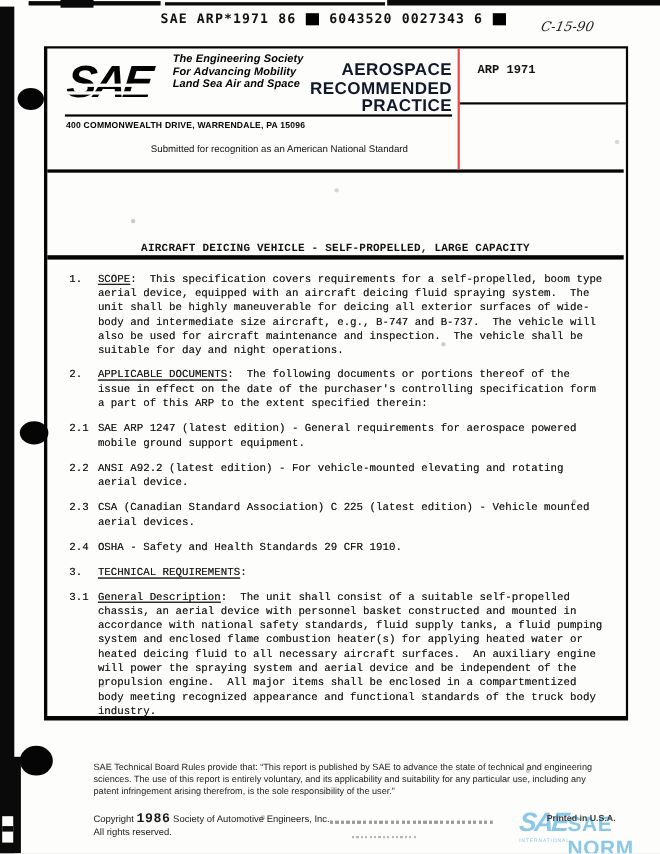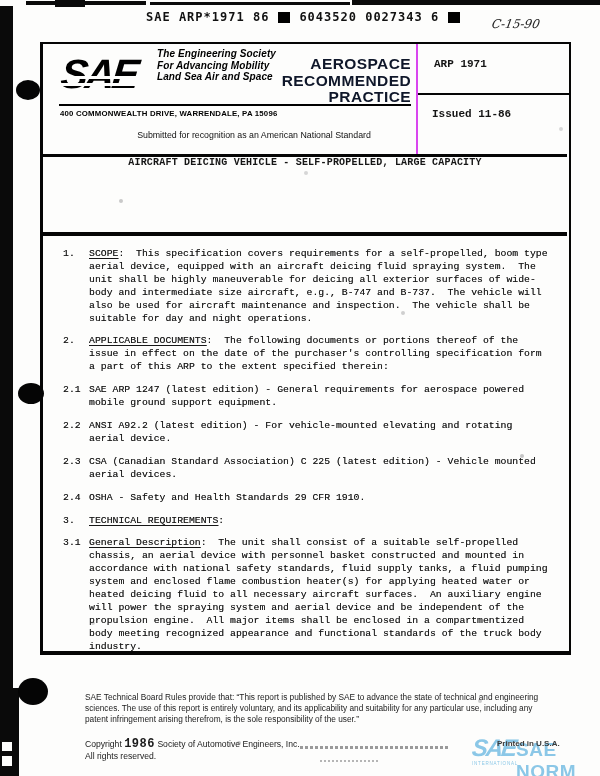--- a/index.html
+++ b/index.html
@@ -36,27 +36,27 @@
             font-size:41px;letter-spacing:-3px;line-height:44px;transform:skewX(-6deg);color:#000;}
   .stripe{position:absolute;left:-4px;width:100px;height:3px;background:#fdfdfc;}
   .tagline{position:absolute;left:114px;top:4px;font-weight:bold;font-style:italic;
            font-size:10px;line-height:11.5px;letter-spacing:0.1px;color:#000;}
   .logo-rule{position:absolute;left:16px;top:60px;width:352px;height:2px;background:#000;}
   .address{position:absolute;left:17px;top:65px;font-size:7.8px;font-weight:bold;letter-spacing:0.2px;color:#000;}
   .practice{position:absolute;left:168px;top:12px;width:200px;text-align:right;
             font-size:15.5px;font-weight:bold;line-height:16.5px;letter-spacing:0.4px;color:#0f172a;}
   .submitted{position:absolute;left:0;top:86px;width:372px;text-align:center;font-size:8.8px;color:#111;padding-left:25px;}
 
-  .right-col{position:absolute;left:373px;top:0;width:151px;height:110px;border-left:2px solid #d946ef;}
+  .right-col{position:absolute;left:373px;top:0;width:151px;height:110px;border-left:2px solid #ef4444;}
   .rc-cell1{height:51px;border-bottom:2px solid #050505;box-sizing:border-box;
             padding:14px 0 0 16px;font-family:"Liberation Mono",monospace;font-size:11px;font-weight:600;}
   .rc-cell2{padding:13px 0 0 14px;font-family:"Liberation Mono",monospace;font-size:11px;font-weight:600;}
 
   .title-row{position:absolute;left:0;top:113px;width:524px;height:75px;border-bottom:4px solid #050505;
-             display:flex;align-items:flex-start;justify-content:center;
+             display:flex;align-items:flex-end;justify-content:center;
              font-family:"Liberation Mono",monospace;font-size:10px;font-weight:600;letter-spacing:0.2px;}
 
   .body-area{position:absolute;left:0;top:192px;width:524px;height:417px;box-sizing:border-box;
              padding:12px 10px 0 20px;font-family:"Liberation Mono",monospace;
              font-size:9.8px;line-height:12.9px;font-weight:500;color:#161616;
              text-shadow:0 0 0.4px rgba(0,0,0,0.55);}
   .para{display:flex;margin-bottom:10px;}
   .num{width:26px;flex:none;}
   .sec-text{flex:none;width:462px;white-space:pre-wrap;}
   .ul{text-decoration:underline;text-underline-offset:2px;}
@@ -122,21 +122,20 @@
       <div class="address">400 COMMONWEALTH DRIVE, WARRENDALE, PA 15096</div>
       <div class="practice">
         <div>AEROSPACE</div>
         <div>RECOMMENDED</div>
         <div>PRACTICE</div>
       </div>
       <div class="submitted">Submitted for recognition as an American National Standard</div>
 
       <div class="right-col">
         <div class="rc-cell1">ARP 1971</div>
-        <div class="rc-cell2">Issued 11-86</div>
       </div>
     </div>
 
     <div class="title-row">
       <span>AIRCRAFT DEICING VEHICLE - SELF-PROPELLED, LARGE CAPACITY</span>
     </div>
 
     <div class="body-area">
       <div class="para">
         <div class="num">1.</div>

